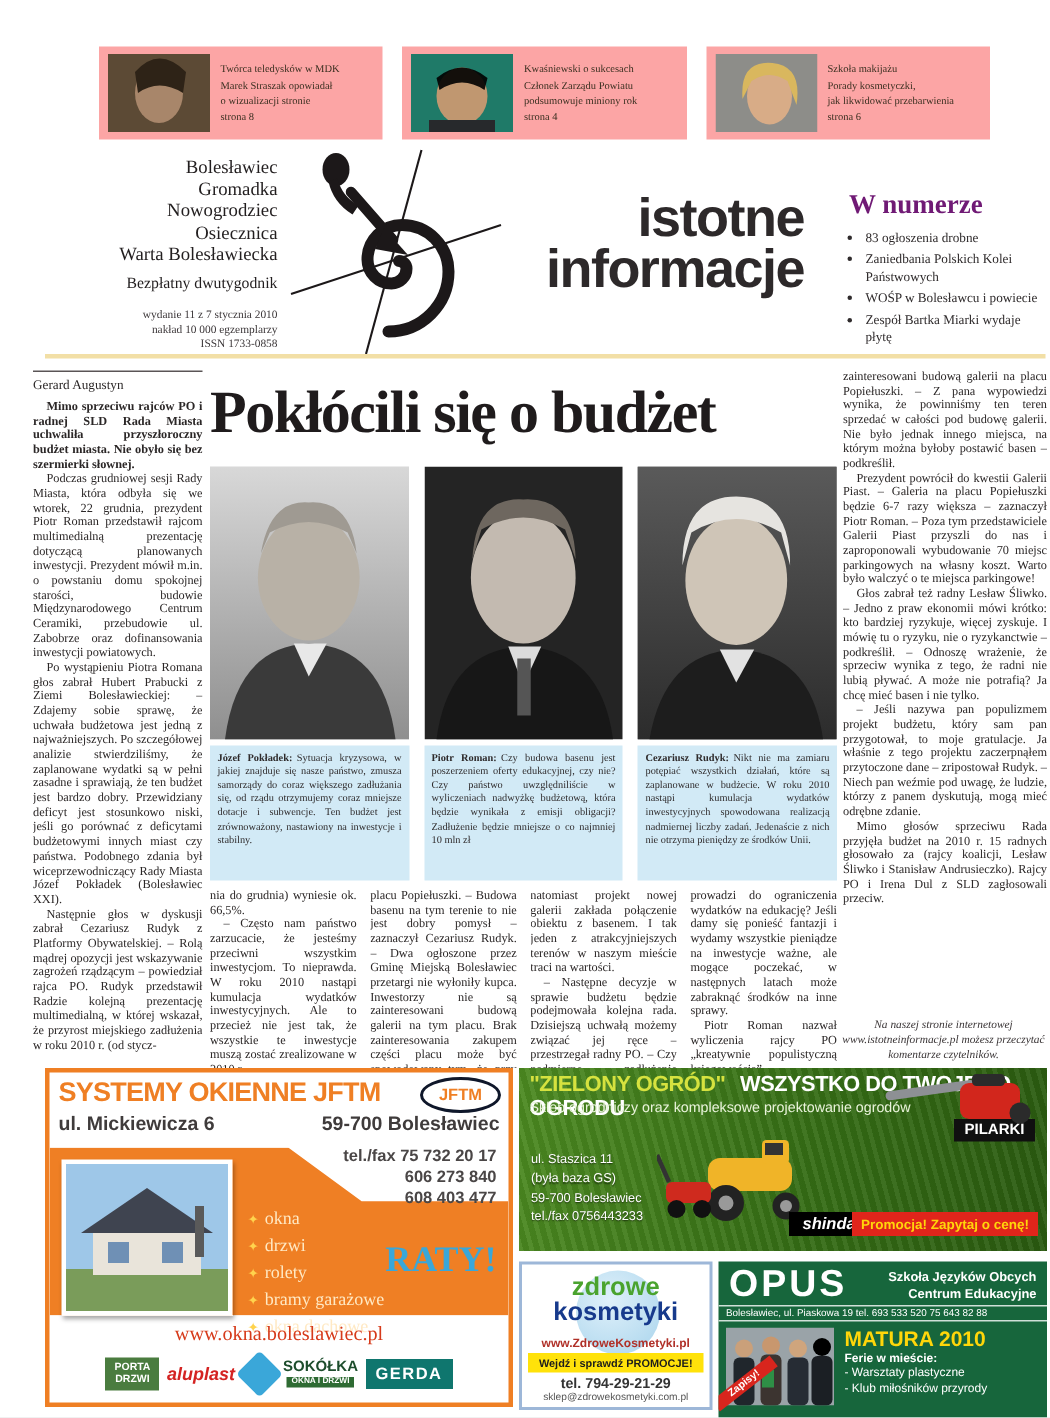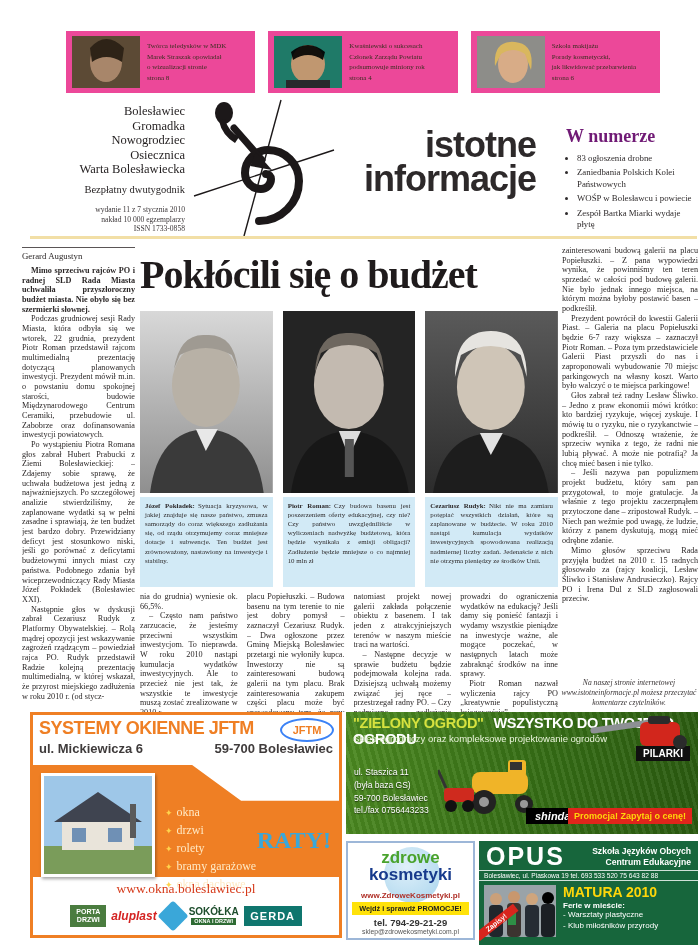--- a/index.html
+++ b/index.html
@@ -1,20 +1,20 @@
 <!DOCTYPE html>
 <html><head>
 <meta charset="utf-8">
 <style>
   html,body{margin:0;padding:0;background:#e8e8e8;}
   .page{position:relative;width:700px;height:945px;background:#ffffff;margin:0 auto;overflow:hidden;
         font-family:"Liberation Serif",serif;color:#2b2727;}
   
   .teasers{position:absolute;left:66px;top:31px;width:594px;height:62px;display:flex;gap:13px;}
-  .teaser{flex:1;background:#ec4899;display:flex;align-items:center;padding:5px 6px;box-sizing:border-box;}
+  .teaser{flex:1;background:#fca5a5;display:flex;align-items:center;padding:5px 6px;box-sizing:border-box;}
   .teaser svg{width:68px;height:52px;flex:none;display:block;}
   .teaser .tx{margin-left:7px;font-size:7px;line-height:1.5;color:#3a2f20;}
   
   .towns{position:absolute;left:20px;top:104px;width:165px;text-align:right;font-size:12.5px;line-height:1.16;color:#221e1f;}
   .freq{margin-top:7px;font-size:10.5px;}
   .edition{margin-top:9px;font-size:7.6px;line-height:1.3;color:#3c3739;}
   .logo{position:absolute;left:186px;top:96px;width:150px;height:142px;}
   .title{position:absolute;left:318px;top:128px;width:218px;text-align:right;
          font-family:"Liberation Sans",sans-serif;font-weight:bold;font-size:36px;line-height:.95;
          letter-spacing:-1px;color:#2d292a;}
@@ -41,21 +41,21 @@
   .captions{position:absolute;left:140px;top:497px;width:418px;display:flex;gap:10px;}
   .cap{flex:1;background:#d2eaf6;padding:4px 5px;box-sizing:border-box;font-size:6.9px;
        line-height:1.32;text-align:justify;color:#2e2a2b;height:90px;overflow:hidden;}
   .cap b{margin-right:3px;}
   .midcols{position:absolute;left:140px;top:592px;width:418px;height:120px;display:flex;gap:9px;}
   .midcols .mc{flex:1;overflow:hidden;}
   
   .jftm{position:absolute;left:30px;top:712px;width:312px;height:226px;box-sizing:border-box;
         border:3px solid #ef7f24;background:#fff;font-family:"Liberation Sans",sans-serif;}
   .jftm-title{position:absolute;left:6px;top:3px;font-size:18px;font-weight:bold;color:#ef7f24;letter-spacing:-.5px;}
-  .jftm-oval{position:absolute;right:5px;top:3px;width:50px;height:20px;border:2px solid #3b82f6;
+  .jftm-oval{position:absolute;right:5px;top:3px;width:50px;height:20px;border:2px solid #0f172a;
              border-radius:50%;color:#ef7f24;font-weight:bold;font-size:11px;text-align:center;line-height:20px;}
   .jftm-addr{position:absolute;left:6px;top:26px;right:6px;display:flex;justify-content:space-between;
              font-size:13px;font-weight:bold;color:#3f3b3b;}
   .jftm-band{position:absolute;left:0px;top:50px;right:0px;height:112px;background:#ef7f24;
              clip-path:polygon(0 0,52% 0,68% 32%,100% 32%,100% 100%,0 100%);}
   .jftm-phones{position:absolute;right:8px;top:50px;text-align:right;font-size:11px;font-weight:bold;
                color:#4a4646;line-height:1.25;}
   .jftm-house{position:absolute;left:8px;top:58px;width:108px;height:98px;border:3px solid #fff;
               box-shadow:1px 2px 3px rgba(0,0,0,.35);}
   .jftm-list{position:absolute;left:132px;top:88px;font-family:"Liberation Serif",serif;
@@ -308,20 +308,25 @@
   <div class="colR-foot">Na naszej stronie internetowej www.istotneinformacje.pl możesz przeczytać komentarze czytelników.</div>
 
   <div class="jftm">
     <div class="jftm-title">SYSTEMY OKIENNE JFTM</div>
     <div class="jftm-oval">JFTM</div>
     <div class="jftm-addr">
       <span>ul. Mickiewicza 6</span>
       <span>59-700 Bolesławiec</span>
     </div>
     <div class="jftm-band"></div>
+    <div class="jftm-phones">
+      <div>tel./fax 75 732 20 17</div>
+      <div>606 273 840</div>
+      <div>608 403 477</div>
+    </div>
     <svg class="jftm-house" viewBox="0 0 108 98" preserveAspectRatio="none">
       <rect width="108" height="98" fill="#9ec7e8"></rect>
       <rect y="70" width="108" height="28" fill="#7a9c5a"></rect>
       <polygon points="10,46 54,16 98,46" fill="#3f4450"></polygon>
       <rect x="18" y="46" width="72" height="28" fill="#e9e4da"></rect>
       <rect x="28" y="52" width="14" height="14" fill="#6f90b5"></rect>
       <rect x="64" y="52" width="14" height="14" fill="#6f90b5"></rect>
       <rect x="86" y="28" width="6" height="34" fill="#5a5a5a"></rect>
     </svg>
     <div class="jftm-list">

